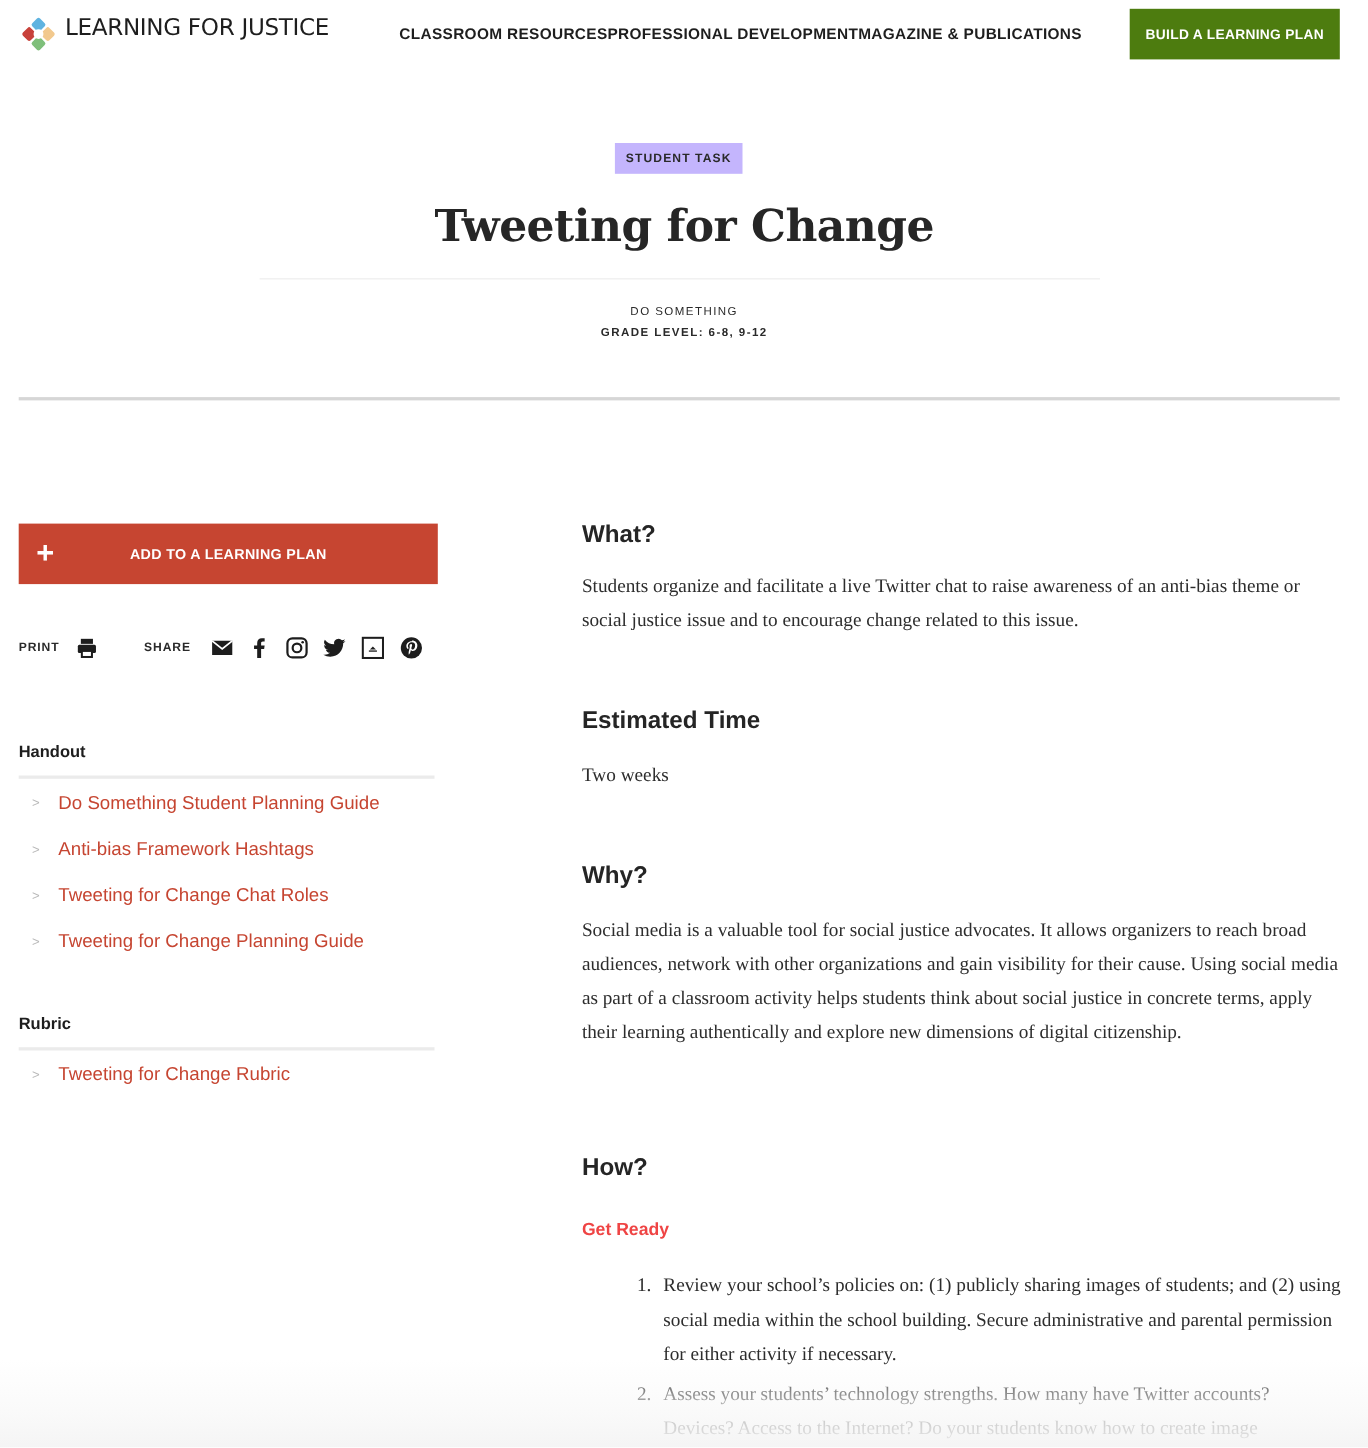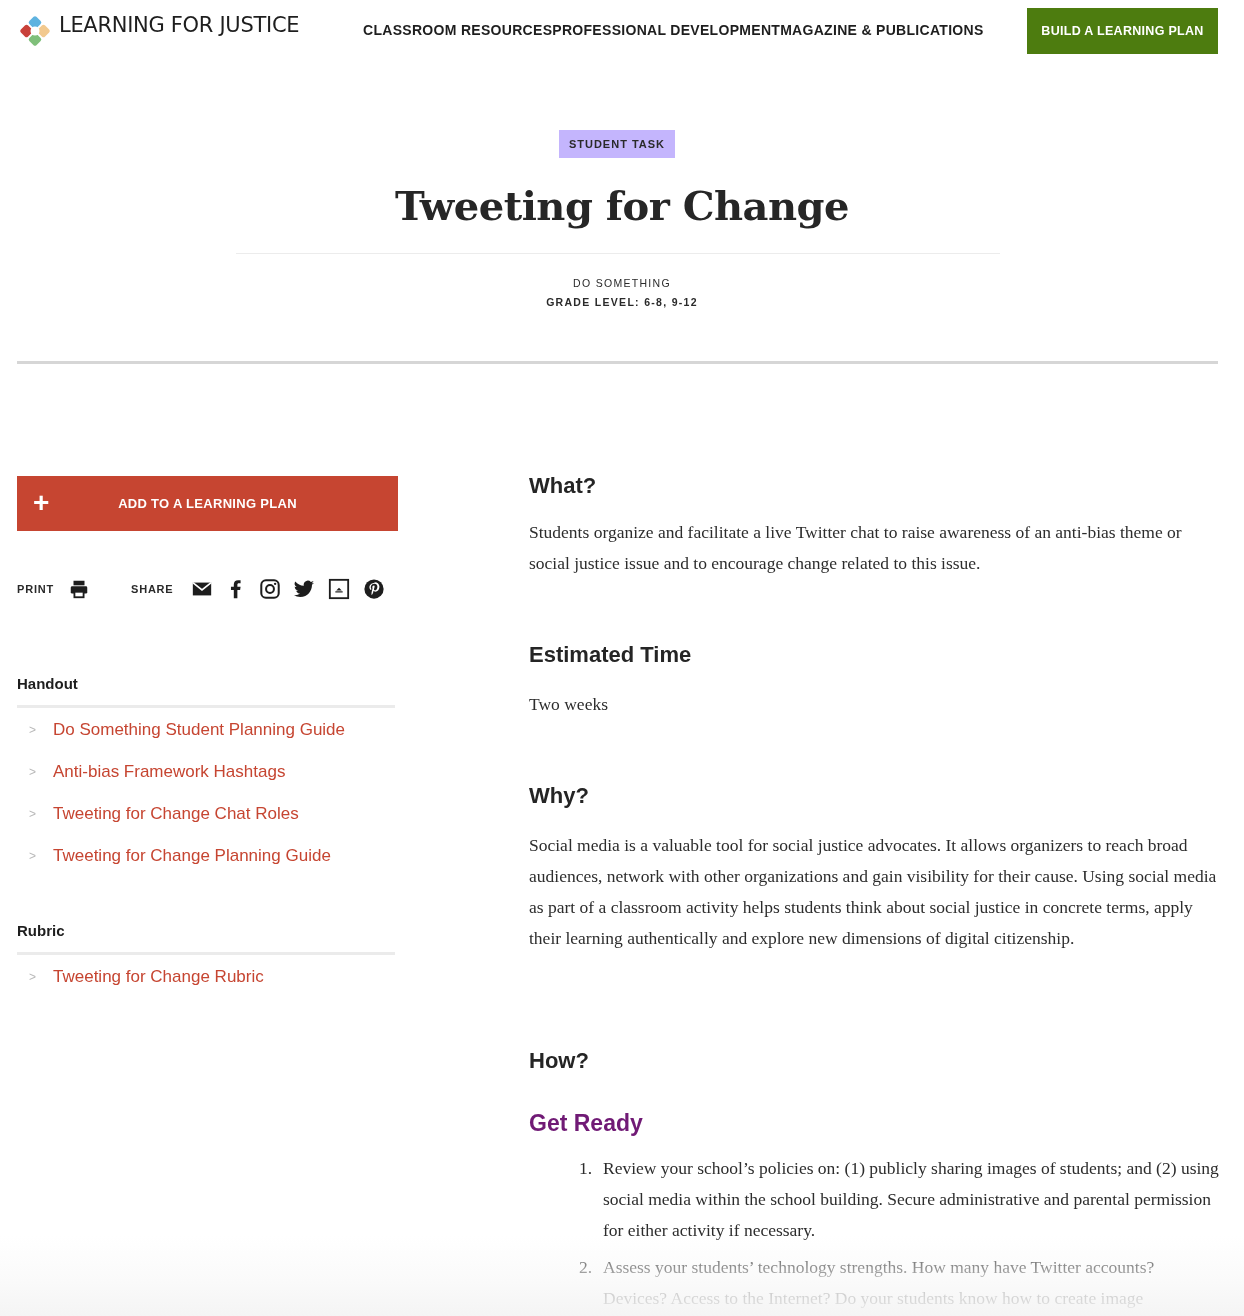--- a/index.html
+++ b/index.html
@@ -32,21 +32,21 @@
   .share-row .small-lbl { font-size: 11px; font-weight: 700; letter-spacing: 0.8px; color: #2a2a2a; }
   .icon { display: inline-flex; align-items: center; justify-content: center; width: 24px; height: 24px; color: #1d1d1d; }
   .icon svg { width: 22px; height: 22px; fill: #1d1d1d; }
 
   .group-title { position: absolute; left: 17px; font-size: 15px; font-weight: 700; color: #1e1e1e; }
   .group-rule { position: absolute; left: 17px; width: 378px; height: 3px; background: #ebebeb; }
   .res-link { position: absolute; left: 17px; display: flex; align-items: center; }
   .res-link .chev { width: 36px; color: #b8b8b8; font-size: 12px; padding-left: 12px; }
   .res-link .txt { font-size: 17px; color: #c64531; text-decoration: none; }
   .h2 { position: absolute; left: 529px; font-family: "Liberation Sans", sans-serif; font-weight: 700; font-size: 22px; color: #252525; }
-  .h3 { position: absolute; left: 529px; font-weight: 700; font-size: 23px; color: #701a75; }
+  .h3 { position: absolute; left: 529px; font-weight: 700; font-size: 16px; color: #ef4444; }
   .body-text { position: absolute; left: 529px; width: 690px; font-family: "Liberation Serif", serif; font-size: 17.5px; line-height: 31px; color: #2d2d2d; }
   .ol { position: absolute; left: 529px; width: 690px; font-family: "Liberation Serif", serif; font-size: 17.5px; line-height: 31px; color: #2d2d2d; }
   .ol .li { position: relative; padding-left: 74px; margin-bottom: 6px; }
   .ol .li .num { position: absolute; left: 50px; top: 0; }
 
   .fade { position: absolute; left: 0; top: 1236px; width: 1244px; height: 80px; background: linear-gradient(to bottom, rgba(255,255,255,0) 0%, rgba(248,248,248,0.75) 60%, rgba(244,244,244,0.95) 100%); pointer-events: none; }
 </style>
 </head>
 <body>
 

